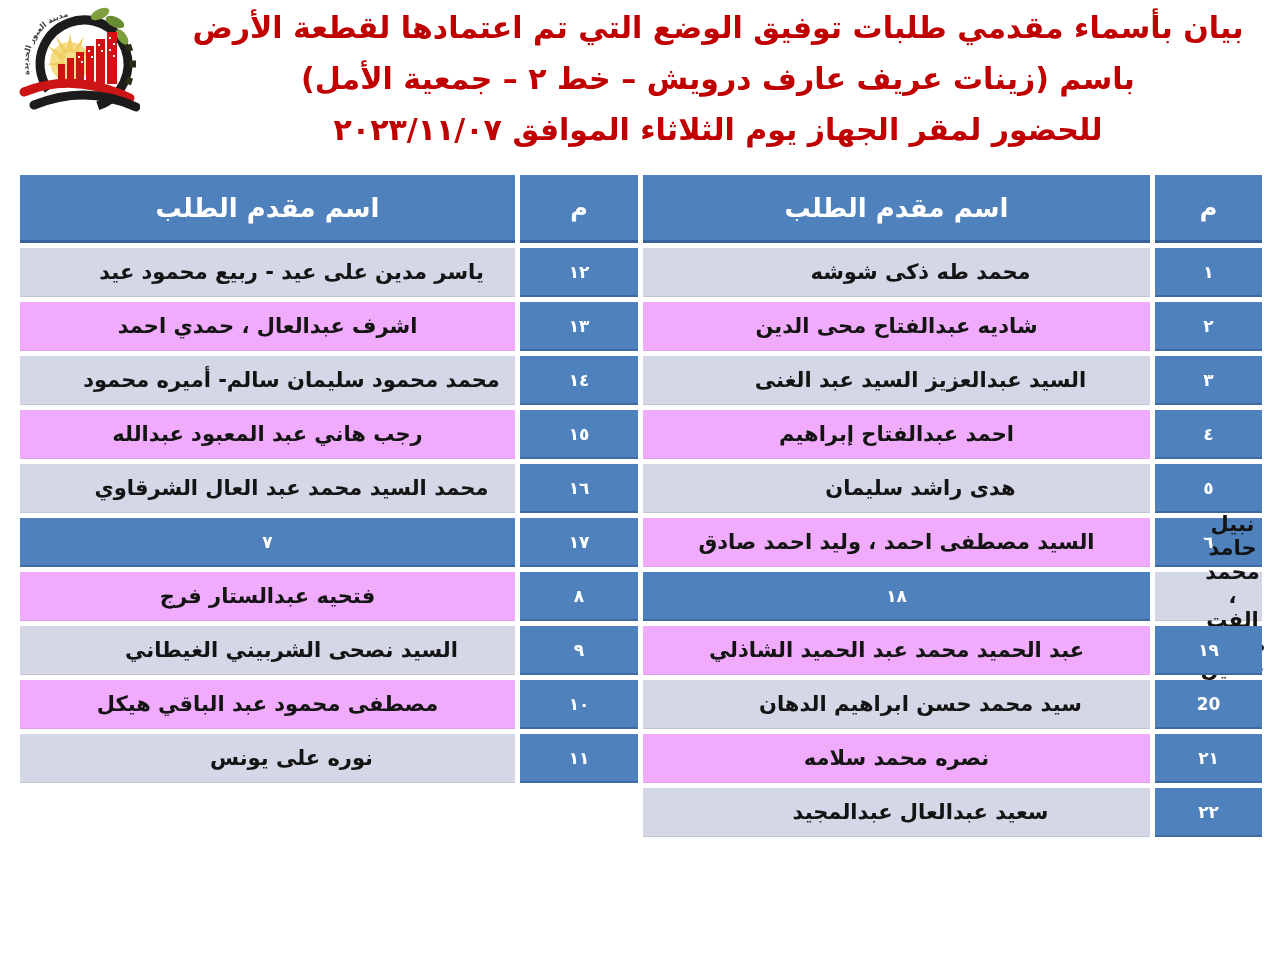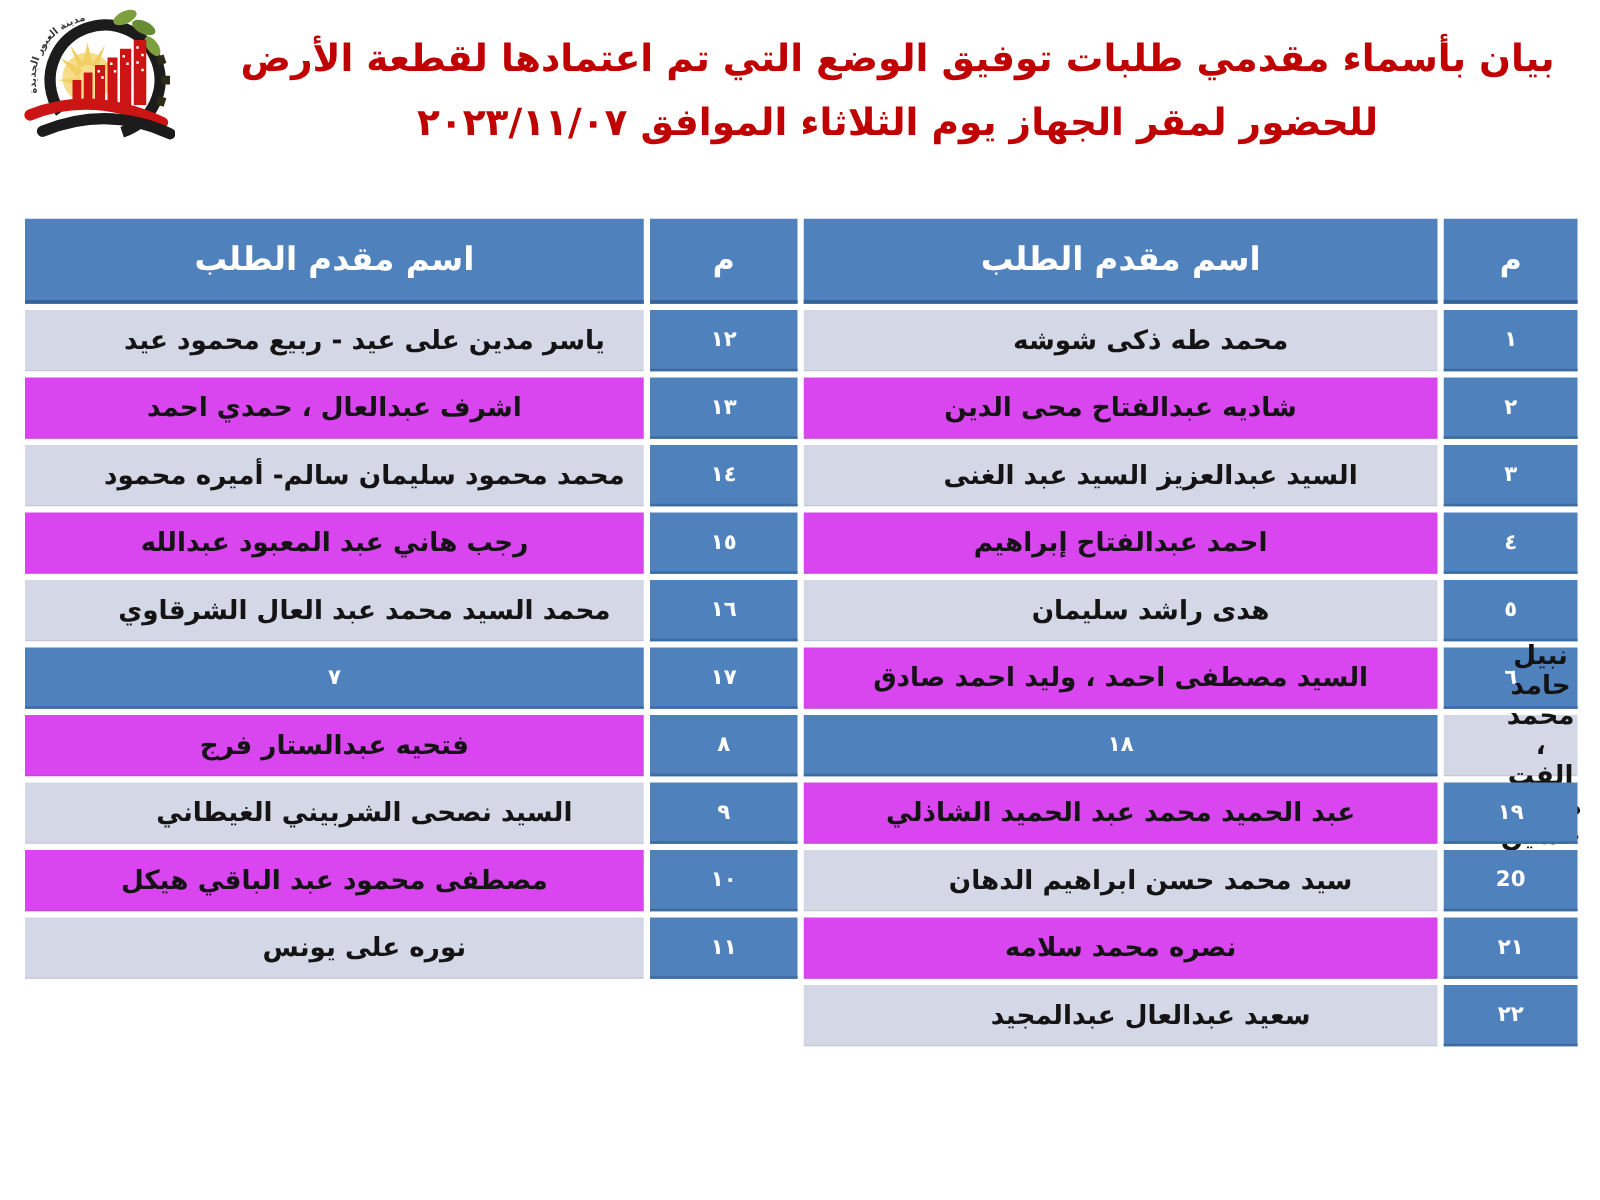--- a/index.html
+++ b/index.html
@@ -7,21 +7,21 @@
     width:1280px;height:960px;position:relative;background:#ffffff;
     font-family:"DejaVu Sans",sans-serif;overflow:hidden;
   }
   
   .logo-wrap{
     position:absolute;left:18px;top:4px;width:122px;height:122px;
   }
   .title-block{
     position:absolute;top:2px;left:160px;right:4px;
     text-align:center;direction:rtl;
-    color:#c00000;font-weight:bold;margin-top:20px;
+    color:#c00000;font-weight:bold;
   }
   .title-line{font-size:30px;line-height:51px;white-space:nowrap;}
   
   .grid{
     position:absolute;left:20px;top:175px;width:1242px;
     display:grid;
     grid-template-columns:107px 507px 118px 495px;
     grid-template-rows:68px;
     grid-auto-rows:49px;
     column-gap:5px;row-gap:5px;
@@ -40,21 +40,21 @@
   .serial{
     background:#4f81bd;color:#ffffff;font-weight:bold;font-size:17px;
     border-bottom:2px solid #3e6ca1;
   }
   .name{
     font-weight:bold;color:#141414;font-size:21px;
     border-bottom:1px solid rgba(0,0,0,0.07);
     direction:rtl;
   }
   .row-odd{background:#d3d7e6;padding-left:48px;}
-  .row-even{background:#d946ef;}
+  .row-even{background:#f0abfc;}
 </style>
 </head>
 <body>
 
 <div class="logo-wrap">
   <svg width="122" height="122" viewBox="0 0 122 122">
 
     <g>
       <circle cx="52" cy="58" r="20" fill="#f6dd8a"></circle>
       <g fill="#f2cf63">
@@ -114,20 +114,21 @@
         <path id="logoTextArc" d="M14,78 A48,48 0 0 1 62,12"></path>
       </defs>
     <text font-size="8" fill="#3a3a3a" font-weight="bold">
       <textPath href="#logoTextArc" startOffset="8%">مدينة العبور الجديدة</textPath>
     </text>
   </svg>
 </div>
 
 <div class="title-block">
   <div class="title-line">بيان بأسماء مقدمي طلبات توفيق الوضع التي تم اعتمادها لقطعة الأرض</div>
+  <div class="title-line">باسم (زينات عريف عارف درويش – خط ٢ – جمعية الأمل)</div>
   <div class="title-line">للحضور لمقر الجهاز  يوم الثلاثاء الموافق ٢٠٢٣/١١/٠٧</div>
 </div>
 
 <div class="grid" id="table-grid">
   <div class="cell hdr hdr-serial">م</div>
   <div class="cell hdr hdr-name">اسم مقدم الطلب</div>
   <div class="cell hdr hdr-serial">م</div>
   <div class="cell hdr hdr-name">اسم مقدم الطلب</div>
 <div class="cell serial">١</div>
     <div class="cell name row-odd">محمد طه ذكى شوشه</div>

